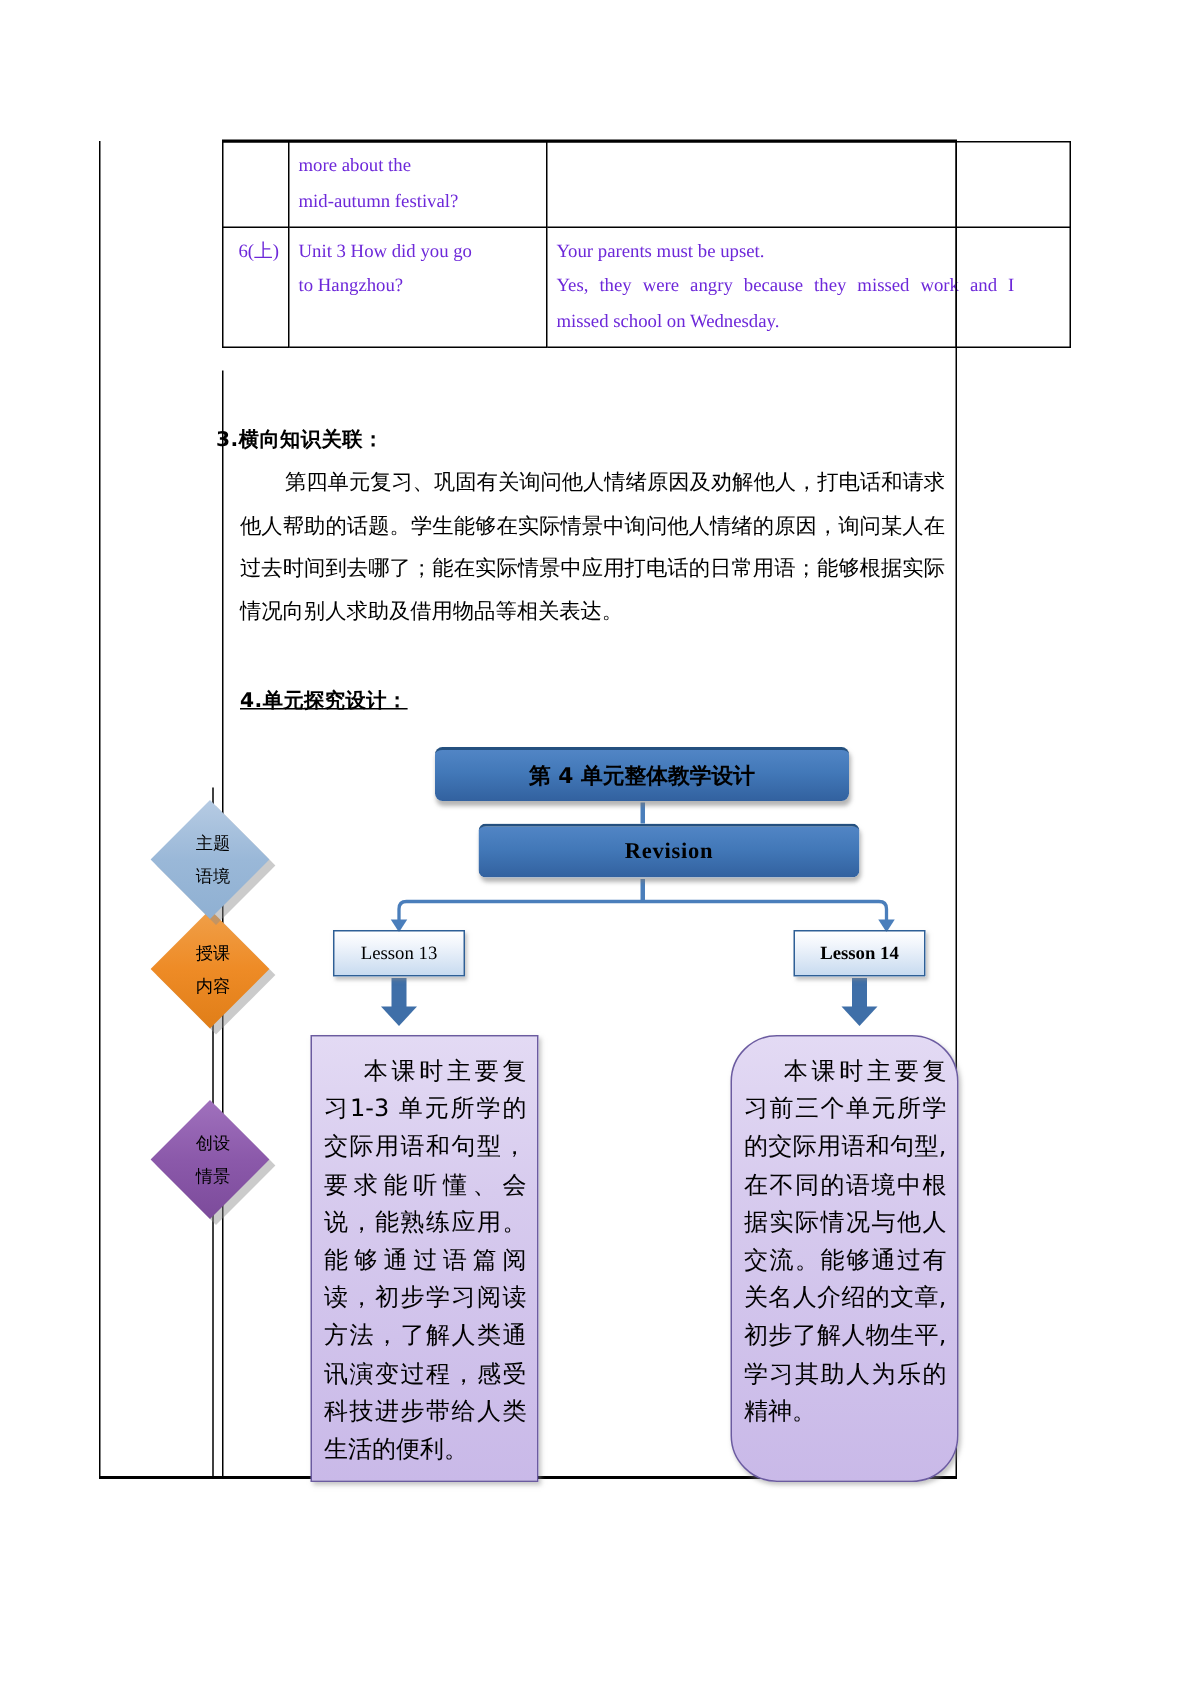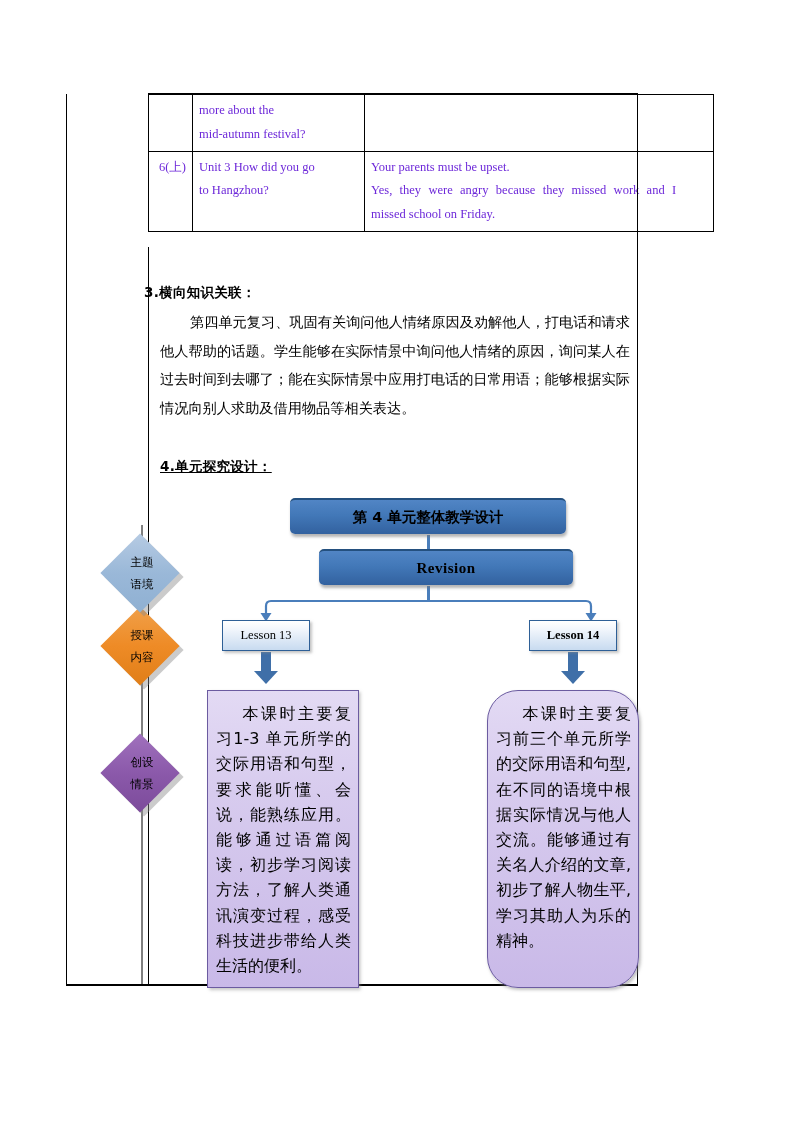--- a/index.html
+++ b/index.html
@@ -224,21 +224,21 @@
         <td class="col-term">6(上)</td>
         <td class="col-unit">
           <div>Unit 3 How did you go</div>
           <div>to Hangzhou?</div>
         </td>
         <td class="col-sent sent-just">
           <div class="sent-line">Your parents must be upset.</div>
           <div>
               <span class="sent-wide">Yes, they were angry because they missed work and I</span>
             </div>
-          <div class="sent-line">missed school on Friday.</div>
+          <div class="sent-line">missed school on Wednesday.</div>
         </td>
         <td class="col-last"></td>
       </tr>
     </tbody>
   </table>
 
   <div class="frame-left"></div>
   <div class="frame-inner-left"></div>
   <div class="frame-inner-right"></div>
   <div class="frame-bottom"></div>

